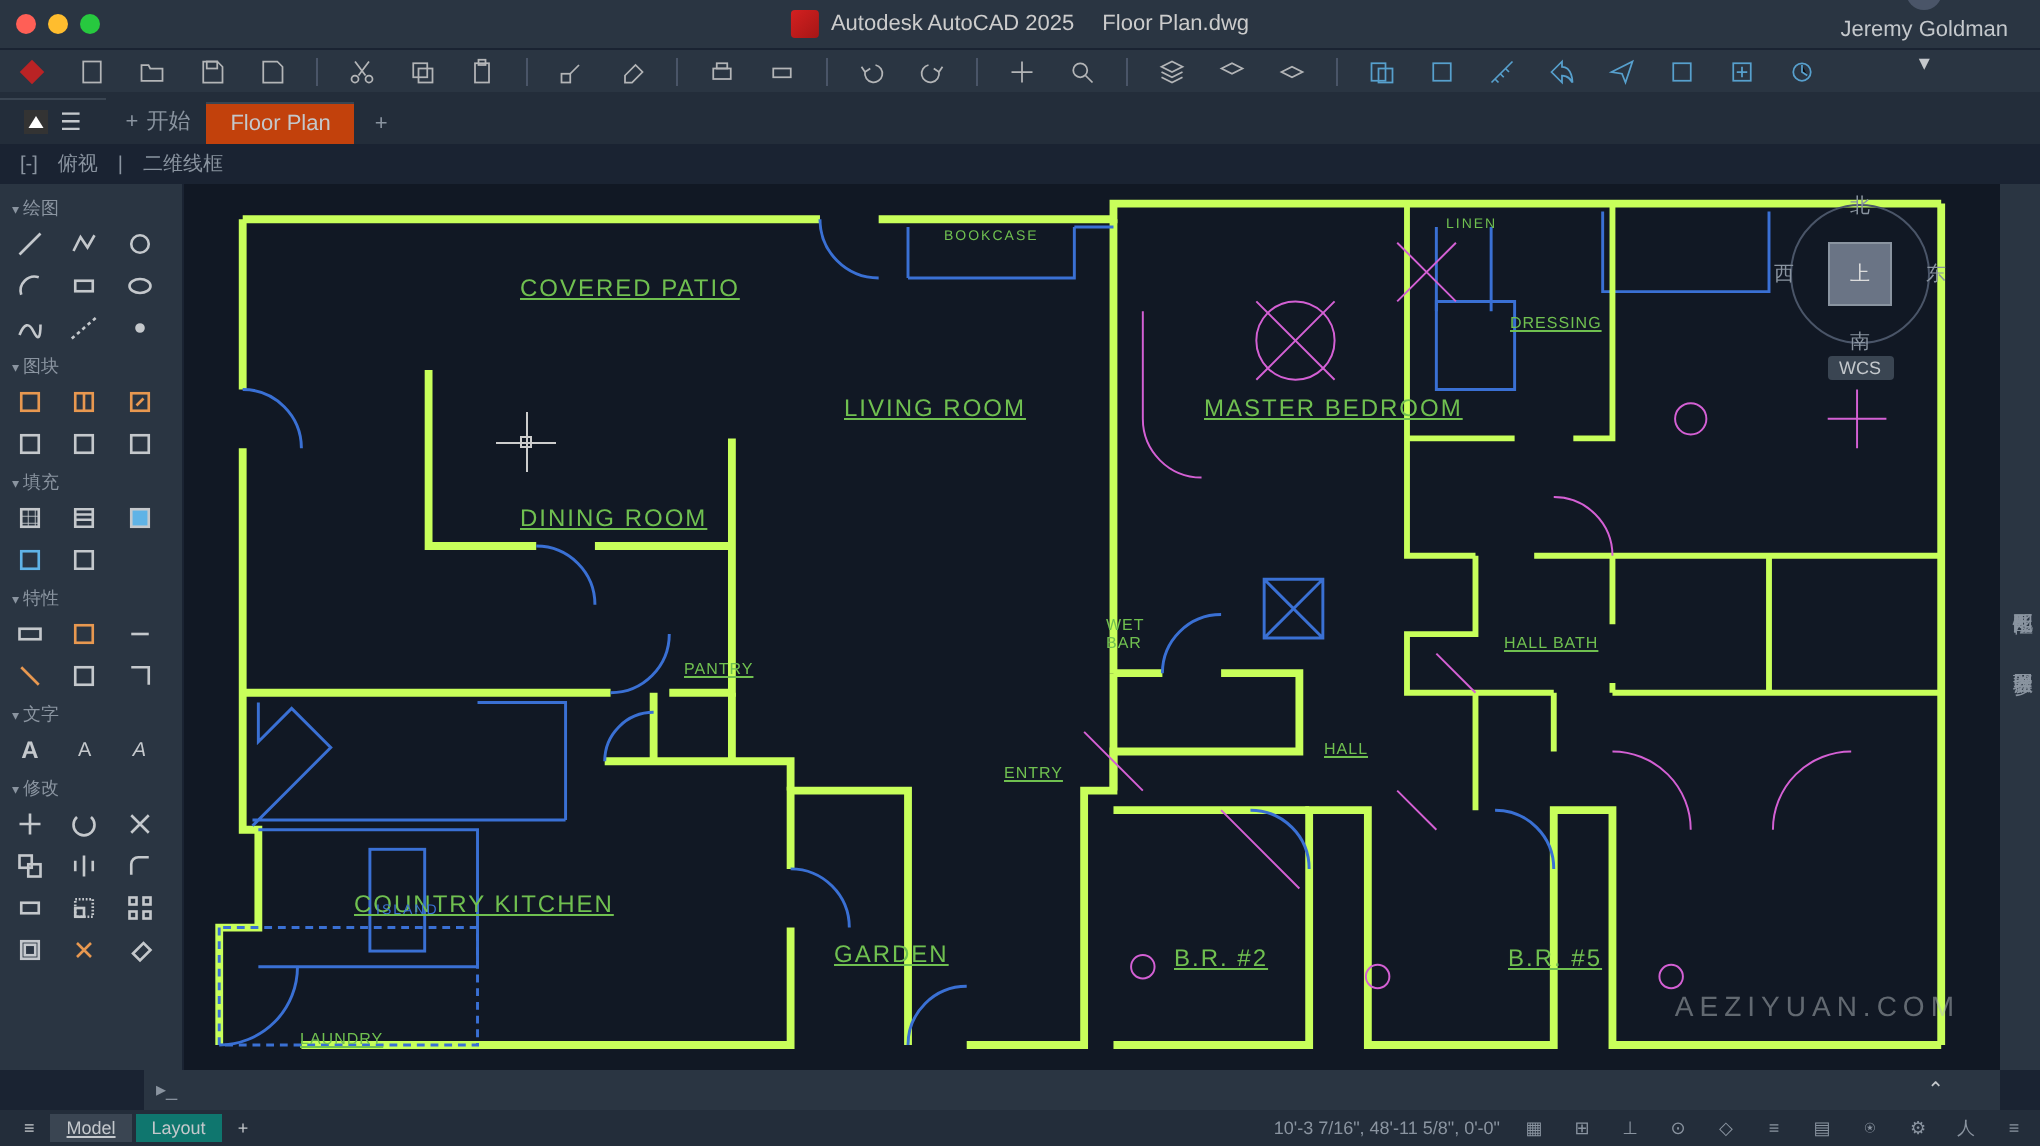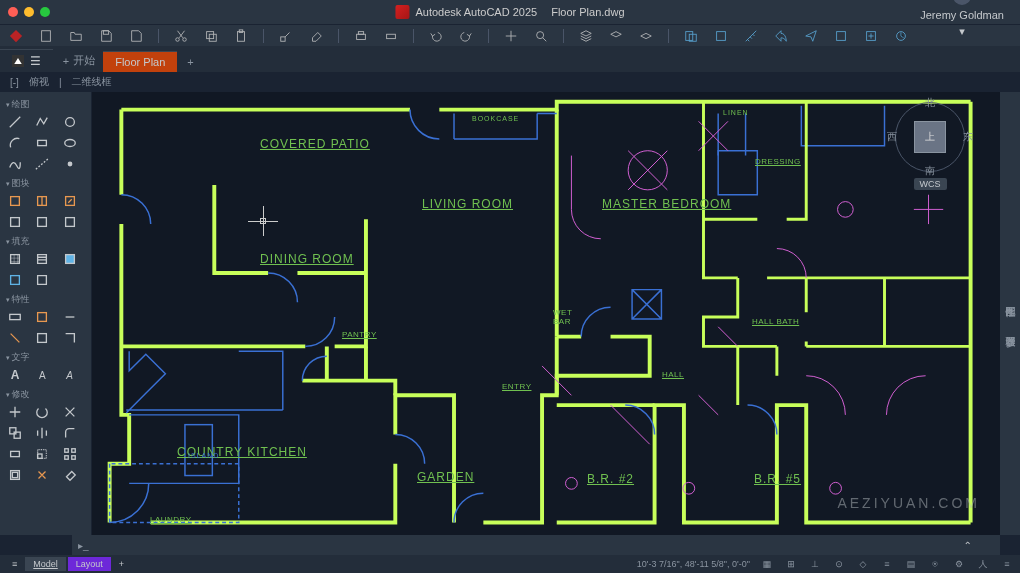--- a/index.html
+++ b/index.html
@@ -77,21 +77,21 @@
     .crosshair .pick { position:absolute; top:12px; left:12px; width:6px; height:6px; border:1px solid #ccc; }
     
     
     .command-line { height: 20px; background: #2a3542; display: flex; align-items: center; padding: 0 6px; font-size: 10px; margin-left: 72px; margin-right: 20px; position: relative; }
     .cmd-icon { color: #8a94a0; margin-right: 6px; }
     .cmd-input { flex: 1; color: #8a94a0; }
     
     
     .status-bar { position:absolute; bottom:0; left:0; right:0; height: 18px; background: #232d3a; display: flex; align-items: center; padding: 0 6px; font-size: 9px; }
     .model-tabs { display: flex; gap: 2px; }
-    .model-tab { padding: 2px 8px; background: #6d28d9; cursor: pointer; }
+    .model-tab { padding: 2px 8px; background: #0f766e; cursor: pointer; }
     .model-tab.active { background: #3a4552; text-decoration: underline; }
     .status-right { margin-left: auto; display: flex; align-items: center; gap: 10px; color: #8a94a0; }
     .status-right .sbtn { width: 14px; height: 14px; display:flex; align-items:center; justify-content:center; cursor:pointer; }
     
     .watermark { position: absolute; bottom: 24px; right: 20px; font-size: 14px; letter-spacing: 3px; color: rgba(180,185,190,0.5); font-weight: 300; }
     
     .expand { position:absolute; right:28px; }
   </style>
 </head>
 <body>

